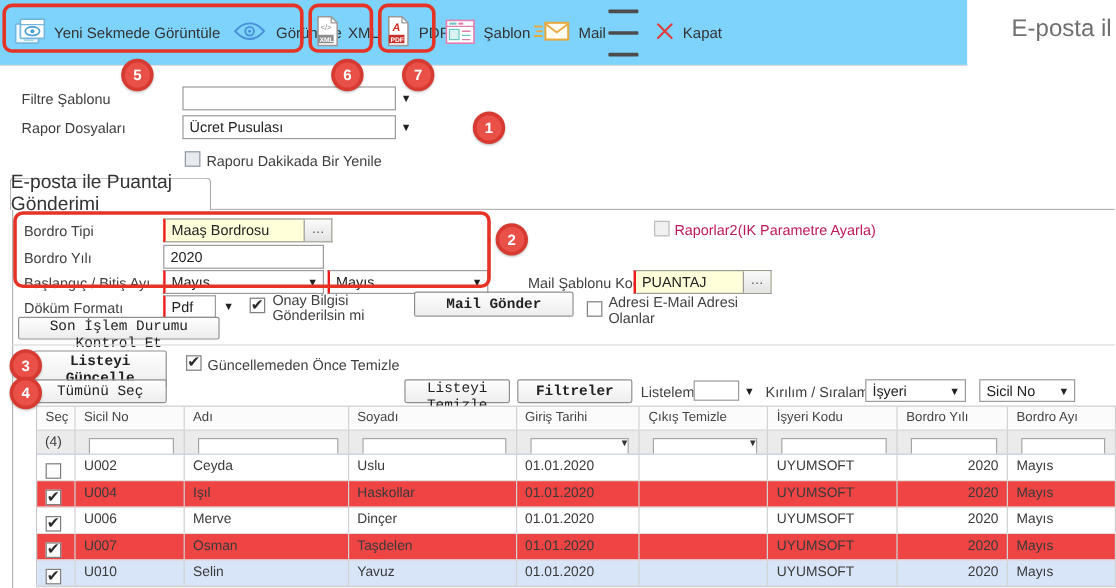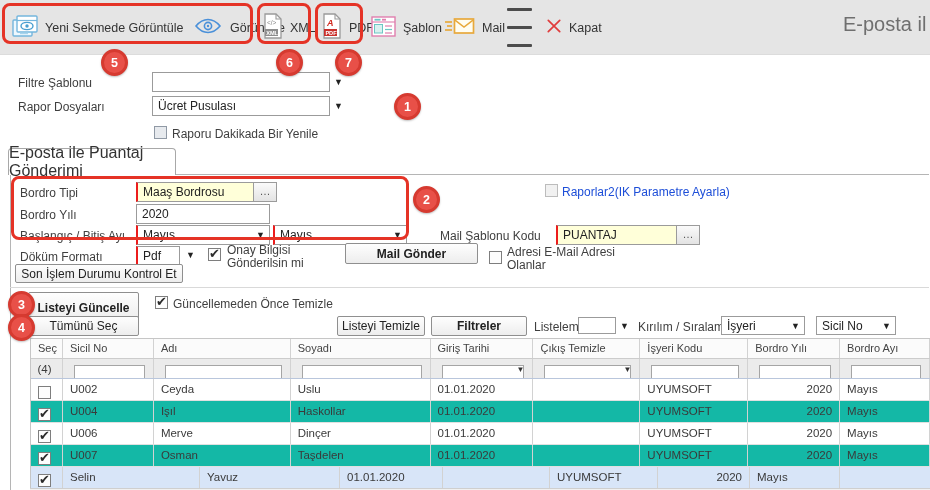--- a/index.html
+++ b/index.html
@@ -1,45 +1,45 @@
 <!DOCTYPE html>
 <html><head>
 <meta charset="utf-8">
 <style>
   * { margin:0; padding:0; box-sizing:border-box; }
   html,body { background:#fff; }
   body { font-family:"Liberation Sans", sans-serif; }
   #root { position:relative; width:930px; height:490px; background:#fff; overflow:hidden; font-size:12px; color:#3c3c3c; }
 
   
-  .toolbar { position:absolute; left:0; top:0; width:930px; height:55px; background:#e5e5e5; border-bottom:1px solid #dcdcdc;text-align:right; }
+  .toolbar { position:absolute; left:0; top:0; width:806px; height:55px; background:#7dd3fc; border-bottom:1px solid #dcdcdc;text-align:right; }
   .titem { position:absolute; top:0; height:55px; display:flex; align-items:center; gap:7px; cursor:pointer; color:#333; font-size:12.5px; }
   .page-title { position:absolute; left:843px; top:13px; font-size:20px; color:#6f6f6f; white-space:nowrap; }
   .burger div { width:25px; height:3px; background:#4c4c4c; border-radius:1px; margin:4px 0; }
 
   
   .ann-box { position:absolute; border:3px solid #e53326; border-radius:8px; pointer-events:none; z-index:30; }
   .badge { position:absolute; width:27px; height:27px; border-radius:50%; background:#e85048; border:3px solid #d63a30;
            color:#fff; font-weight:bold; font-size:12.5px; display:flex; align-items:center; justify-content:center;
            z-index:31; box-shadow:0 1px 2px rgba(0,0,0,.25); }
 
   
   .lbl { position:absolute; font-size:12px; color:#3f3f3f; white-space:nowrap; }
-  .lbl.dis { color:#1d4ed8;text-align:right; }
+  .lbl.dis { color:#be185d;text-align:right; }
   .input, .combo { position:absolute; background:#fff; border:1px solid #9b9b9b; font-size:12px; color:#222;
                    padding:2px 4px 0 5px; white-space:nowrap; overflow:hidden; }
   .yellow { background:#ffffd9; }
   .req { border-left:2px solid #ec1c1c; }
   .arrow { font-size:9px; color:#222; line-height:1; }
   .arrow.abs { position:absolute; }
   .combo .arrow { position:absolute; right:4px; top:5px; }
   .dots-btn { position:absolute; right:0; top:0; bottom:0; width:23px; background:linear-gradient(#fafafa,#e3e3e3);
               border-left:1px solid #9b9b9b; color:#555; font-size:11px; text-align:center; line-height:16px; cursor:pointer; }
   .btn { position:absolute; background:linear-gradient(#fefefe,#ededed); border:1px solid #8f8f8f; border-radius:2px;
-         font-size:12px; color:#222; text-align:center; cursor:pointer; font-family:Liberation Sans, sans-serif; }
+         font-size:12px; color:#222; text-align:center; cursor:pointer; font-family:Liberation Mono, monospace; }
   .btn.bold { font-weight:bold; }
   .cb { position:absolute; width:13px; height:13px; background:#fdfdfd; border:1px solid #7e7e7e; cursor:pointer; }
   .cb.gray { background:#e7eaee; border-color:#9099a5; }
   .cb.dis { background:#f1f1f1; border-color:#bcbcbc; cursor:default; }
   .cb.checked::after { content:"✔"; position:absolute; left:0; top:-3px; font-size:13px; color:#2b2b2b; }
   .cb-lbl2 { position:absolute; font-size:12px; line-height:13px; color:#3f3f3f; }
 
   
   .tab { position:absolute; left:8px; top:148px; width:168px; height:27px; background:#fff; border:1px solid #a8a8a8;
          border-bottom:none; border-radius:4px 4px 0 0; z-index:5; display:flex; align-items:center; justify-content:center;
@@ -47,21 +47,21 @@
   .panel { position:absolute; left:10px; top:174px; width:919px; height:316px; border-left:1px solid #b5b5b5;
            border-top:1px solid #b5b5b5; background:#fff; }
   .hdiv { position:absolute; left:10px; top:287px; width:919px; height:1px; background:#d9d9d9; }
 
   
   .tbl { position:absolute; left:30px; top:338px; width:900px; border-top:1px solid #c6c6c6; border-left:1px solid #c6c6c6; font-size:11.5px; }
   .trow { display:flex; width:899px; }
   .thead { height:20px; background:#fbfbfb; border-bottom:1px solid #cccccc; }
   .tfilter { height:20px; background:#ebebeb; border-bottom:1px solid #b9c6dc; }
   .trow.data { height:22px; background:#fff; border-bottom:1px solid #e0e0e0; cursor:pointer; }
-  .trow.data.alt { background:#14b8a6; }
+  .trow.data.alt { background:#ef4444; }
   .trow.data.selected { background:#d8e5f8; border-bottom:1px solid #c3d2ec; }
   .tc { height:100%; border-right:1px solid #d2d2d2; padding:4px 4px 0 7px; overflow:hidden; white-space:nowrap; color:#3a3a3a; position:relative; }
   .thead .tc { padding-top:3px; color:#444; font-size:11px; }
   .tc.right { text-align:right; padding-right:7px; }
   .tc.center { text-align:center; padding-left:0; }
   .c0{width:32px} .c1{width:91px} .c2{width:137px} .c3{width:140px} .c4{width:103px}
   .c5{width:107px} .c6{width:108px} .c7{width:92px} .c8{width:90px}
   .f-in { width:calc(100% - 8px); height:15px; margin:2px 4px 0 4px; border:1px solid #a5a5a5; background:#fff; display:block; }
   .tf-arrow { position:absolute; right:8px; top:6px; font-size:8px; color:#333; }
   .row-cb { position:relative; width:13px; height:13px; background:#fdfdfd; border:1px solid #7e7e7e; margin:3px auto 0 auto; }
@@ -212,21 +212,21 @@
   <div class="lbl" style="left:20px; top:229px;">Başlangıç / Bitiş Ayı</div>
   <div class="combo req" style="left:136px; top:225px; width:134px; height:20px;">
     <span>Mayıs</span>
     <span class="arrow">▼</span>
   </div>
   <div class="combo req" style="left:273px; top:225px; width:134px; height:20px;">
     <span>Mayıs</span>
     <span class="arrow">▼</span>
   </div>
   <div class="lbl" style="left:440px; top:229px;">Mail Şablonu Kodu</div>
-  <div class="input yellow req" style="left:556px; top:225px; width:144px; height:20px;">
+  <div class="input yellow req" style="left:528px; top:225px; width:115px; height:20px;">
     <span>PUANTAJ</span>
     <span class="dots-btn">…</span>
   </div>
 
   <div class="lbl" style="left:20px; top:250px;">Döküm Formatı</div>
   <div class="combo req" style="left:136px; top:246px; width:44px; height:19px;">
     <span>Pdf</span>
   </div>
   <span class="arrow abs" style="left:186px; top:251px;">▼</span>
   <div class="cb checked" style="left:208px; top:248px;"></div>
@@ -357,20 +357,21 @@
           <div class="tc c4">01.01.2020</div>
           <div class="tc c5"></div>
           <div class="tc c6">UYUMSOFT</div>
           <div class="tc c7 right">2020</div>
           <div class="tc c8">Mayıs</div>
         </div>
         <div class="trow data selected">
           <div class="tc c0 center">
             <div class="row-cb checked"></div>
           </div>
+          <div class="tc c1">U010</div>
           <div class="tc c2">Selin</div>
           <div class="tc c3">Yavuz</div>
           <div class="tc c4">01.01.2020</div>
           <div class="tc c5"></div>
           <div class="tc c6">UYUMSOFT</div>
           <div class="tc c7 right">2020</div>
           <div class="tc c8">Mayıs</div>
         </div>
       </div>
   </div>

